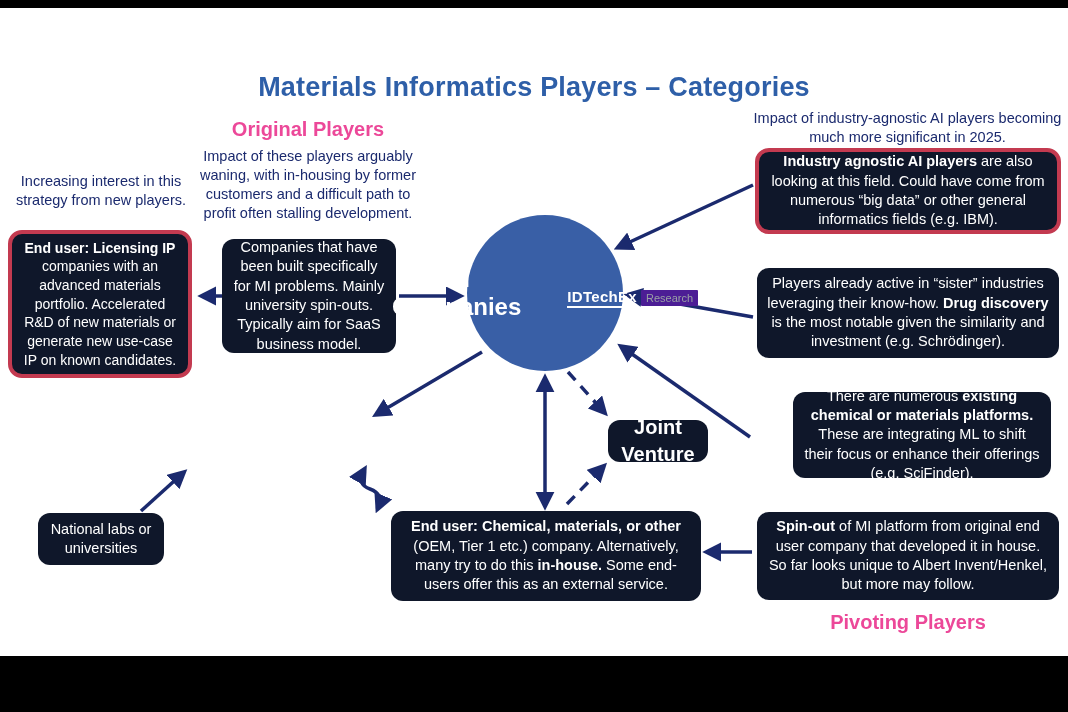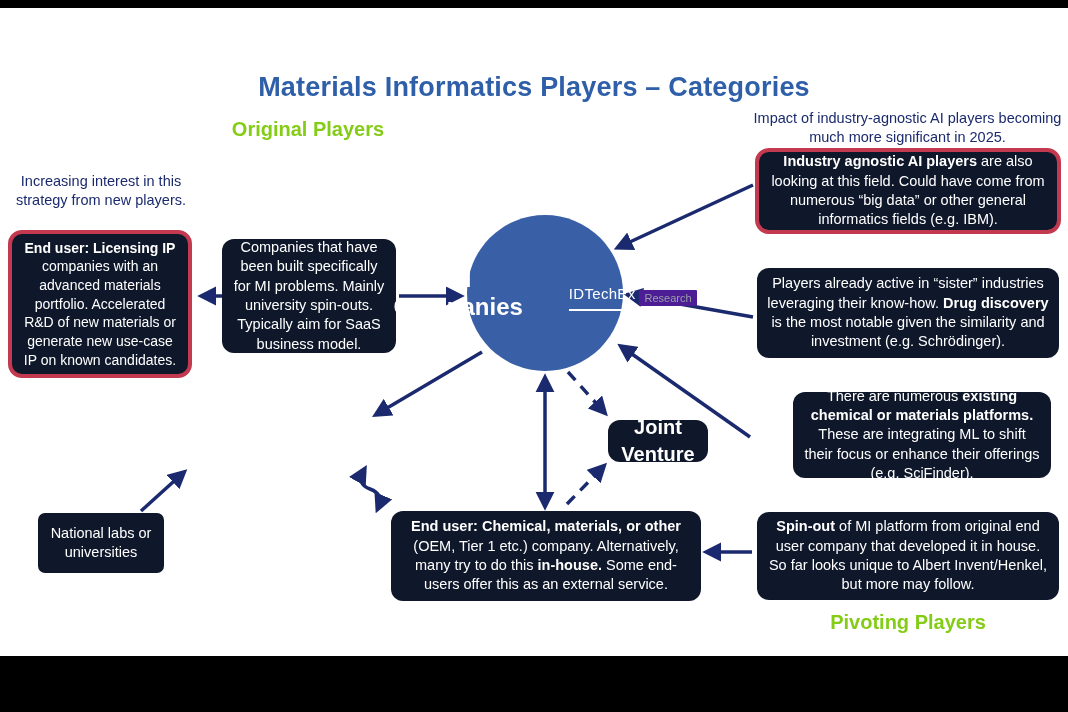--- a/index.html
+++ b/index.html
@@ -11,21 +11,21 @@
   .canvas {
     position: absolute; left: 0; top: 8px; width: 1068px; height: 648px;
     background: #ffffff;
   }
   .abs { position: absolute; }
   .title {
     left: 0; top: 72px; width: 1068px; text-align: center;
     font-size: 27px; font-weight: bold; color: #2e5fa8; letter-spacing: .2px;
   }
   .section-heading {
-    font-size: 20px; font-weight: bold; color: #84cc16; text-align: center;
+    font-size: 20px; font-weight: bold; color: #ec4899; text-align: center;
   }
   .note {
     font-size: 14.5px; color: #1b2a6e; text-align: center; line-height: 1.32;
   }
   .box {
     background: #0f172a; color: #fff; border-radius: 12px;
     font-size: 14.5px; line-height: 1.33; text-align: center;
     display: flex; align-items: center; justify-content: center;
     padding: 8px 10px;
   }
@@ -35,22 +35,22 @@
     left: 467px; top: 215px; width: 156px; height: 156px;
     background: #395fa6; border-radius: 50%;
     display: flex; align-items: center; justify-content: center;
     color: #fff; text-align: center;
   }
   .circle-label {
     width: 140px; font-size: 24px; font-weight: bold; line-height: 1.15;
   }
   .logo { margin-top: 9px; display: flex; align-items: center; gap: 4px; }
   .logo-main {
-    font-size: 15px; font-weight: normal; color: #fff;
-    border-bottom: 2px solid #fff; padding-bottom: 7px; letter-spacing: .3px; margin-left: 46px;
+    font-size: 15px; font-weight: bold; color: #fff;
+    border-bottom: 2px solid #fff; padding-bottom: 1px; letter-spacing: .3px; margin-left: 46px;
   }
   .logo-sub {
     font-size: 11px; color: #9aa0a6; background: #4c1d95;
     padding: 2px 5px; border-radius: 1px;
   }
   svg.arrows { position: absolute; left: 0; top: 0; width: 1068px; height: 712px; pointer-events: none; }
   .consortium-line2 { display: block; }
 </style>
 </head>
 <body>
@@ -76,20 +76,21 @@
       <line x1="567" y1="504" x2="603" y2="467" stroke-dasharray="11 8" marker-end="url(#ah)"></line>
       <path d="M 364,470 q -8,14 6,19 q 14,5 8,19" marker-start="url(#ah)" marker-end="url(#ah)"></path>
       <line x1="141" y1="511" x2="183" y2="473" marker-end="url(#ah)"></line>
       <line x1="752" y1="552" x2="708" y2="552" marker-end="url(#ah)"></line>
     </g>
   </svg>
 
   <div class="abs title">Materials Informatics Players – Categories</div>
 
   <div class="abs section-heading" style="left:208px; top:118px; width:200px;">Original Players</div>
+  <div class="abs note" style="left:198px; top:147px; width:220px;">Impact of these players arguably waning, with in-housing by former customers and a difficult path to profit often stalling development.</div>
 
   <div class="abs note" style="left:15px; top:172px; width:172px;">Increasing interest in this strategy from new players.</div>
 
   <div class="abs box red" style="left:8px; top:230px; width:184px; height:148px; font-size:14px;">
     <div><b>End user: Licensing IP</b><span> companies with an advanced materials portfolio. Accelerated R&amp;D of new materials or generate new use-case IP on known candidates.</span></div>
   </div>
 
   <div class="abs box" style="left:222px; top:239px; width:174px; height:114px;">
     <div>Companies that have been built specifically for MI problems. Mainly university spin-outs. Typically aim for SaaS business model.</div>
   </div>
@@ -120,20 +121,20 @@
     <div><b>Spin-out</b><span> of MI platform from original end user company that developed it in house. So far looks unique to Albert Invent/Henkel, but more may follow.</span></div>
   </div>
 
   <div class="abs section-heading" style="left:808px; top:611px; width:200px;">Pivoting Players</div>
 
   <div class="abs box" style="left:608px; top:420px; width:100px; height:42px; font-weight:bold; font-size:20px;">
     <div>Joint Venture</div>
   </div>
 
 
-  <div class="abs box" style="left:38px; top:513px; width:126px; height:60px;border-radius:7px;">
+  <div class="abs box" style="left:38px; top:513px; width:126px; height:52px;">
     <div>National labs or universities</div>
   </div>
 
   <div class="abs box" style="left:391px; top:511px; width:310px; height:90px;">
     <div><b>End user: Chemical, materials, or other</b><span> (OEM, Tier 1 etc.) company. Alternatively, many try to do this </span><b>in-house.</b><span> Some end-users offer this as an external service.</span></div>
   </div>
 </div>
 
 </body></html>

